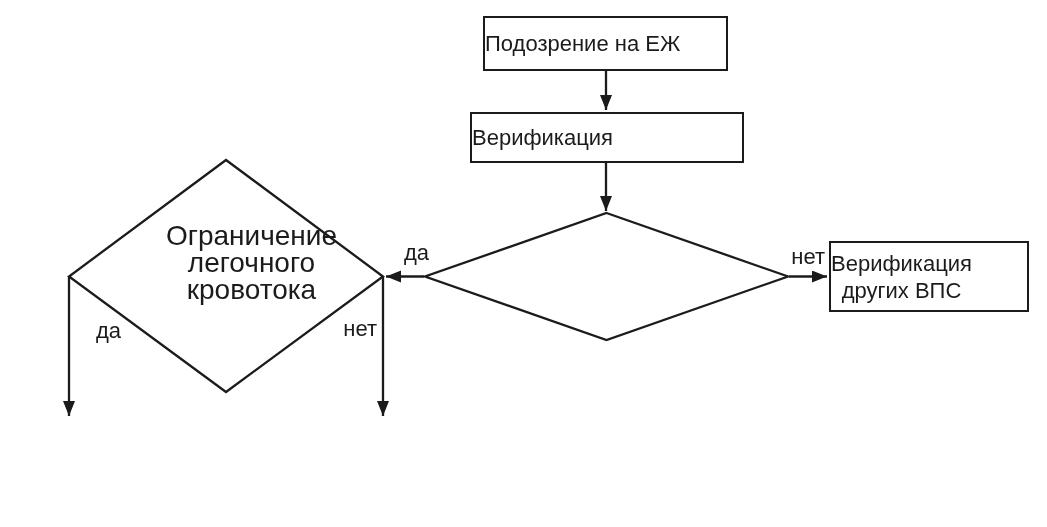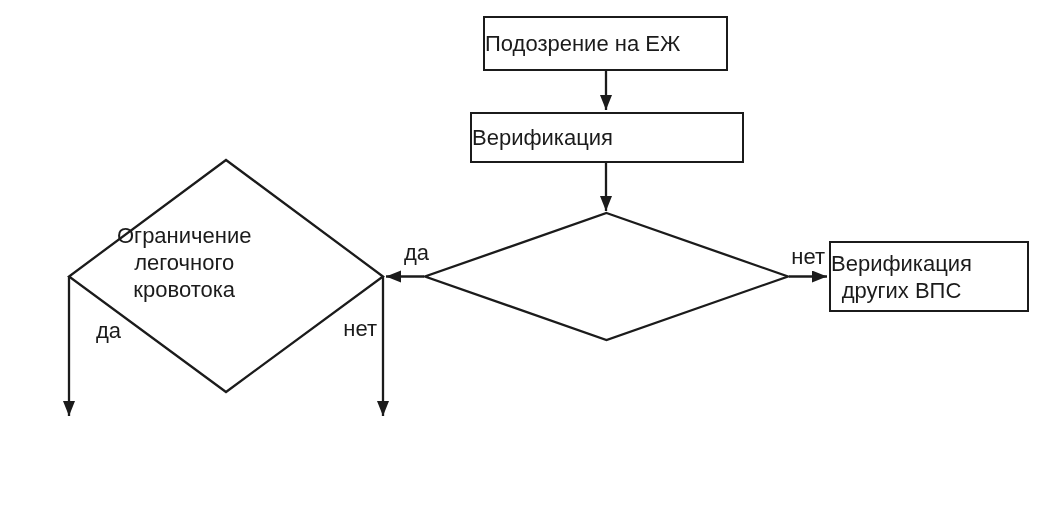--- a/index.html
+++ b/index.html
@@ -26,23 +26,23 @@
     align-items: center;
     justify-content: flex-start;
     text-align: center;
     font-size: 22px;
     line-height: 27px;
   }
   .dlabel {
     position: absolute;
     display: flex;
     align-items: center;
-    justify-content: flex-start;
+    justify-content: flex-end;
     text-align: center;
-    font-size: 22px;
+    font-size: 28px;
     line-height: 27px;
   }
   .elabel {
     position: absolute;
     font-size: 22px;
     line-height: 24px;
     text-align: right;
   }
   .label { white-space: pre-line; }
 

